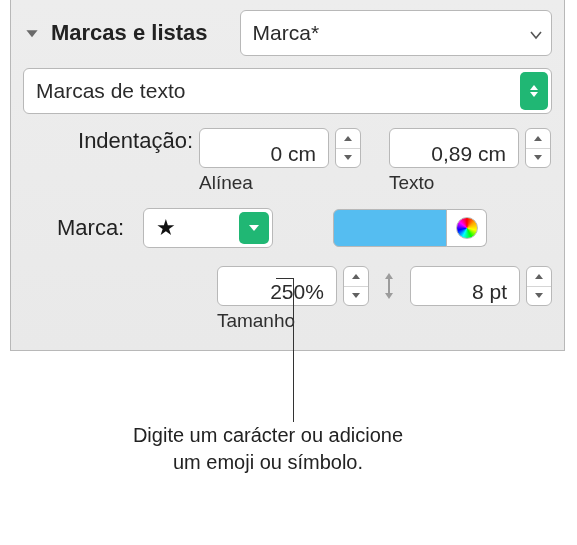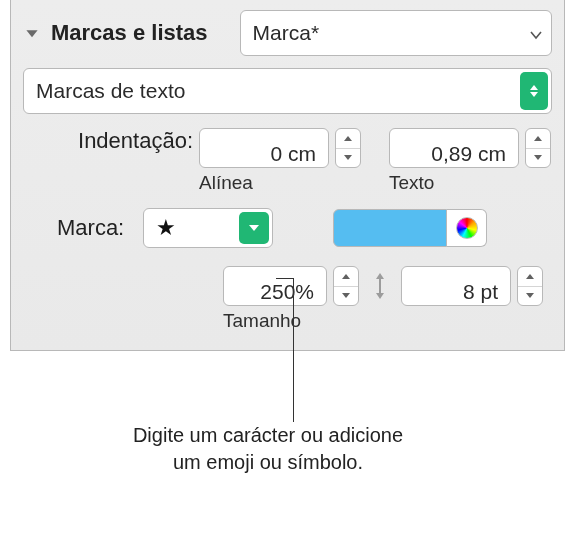--- a/index.html
+++ b/index.html
@@ -217,21 +217,21 @@
       <div class="color-picker-btn">
         <div class="color-wheel"></div>
       </div>
     </div>
   </div>
 
   <div class="size-row">
     <div class="pad"></div>
     <div class="fieldcol">
       <div class="row">
-        <div class="num-input" style="width:104px;">
+        <div class="num-input" style="width:120px;">
           <span class="val">250%</span>
         </div>
         <div class="stepper">
           <div class="half">
               <svg width="10" height="7" viewBox="0 0 10 7">
                 <path d="M1 6 L5 1 L9 6 Z" fill="#616161"></path>
               </svg>
             </div>
           <div class="half">
               <svg width="10" height="7" viewBox="0 0 10 7">

